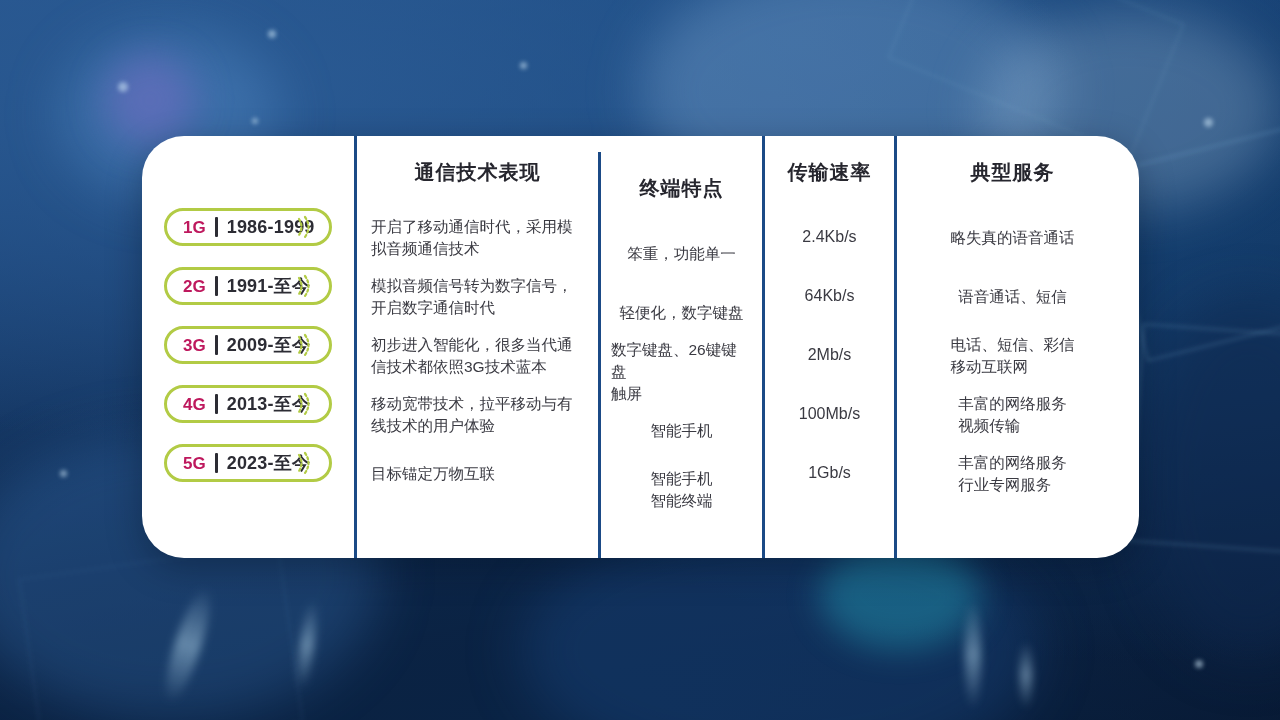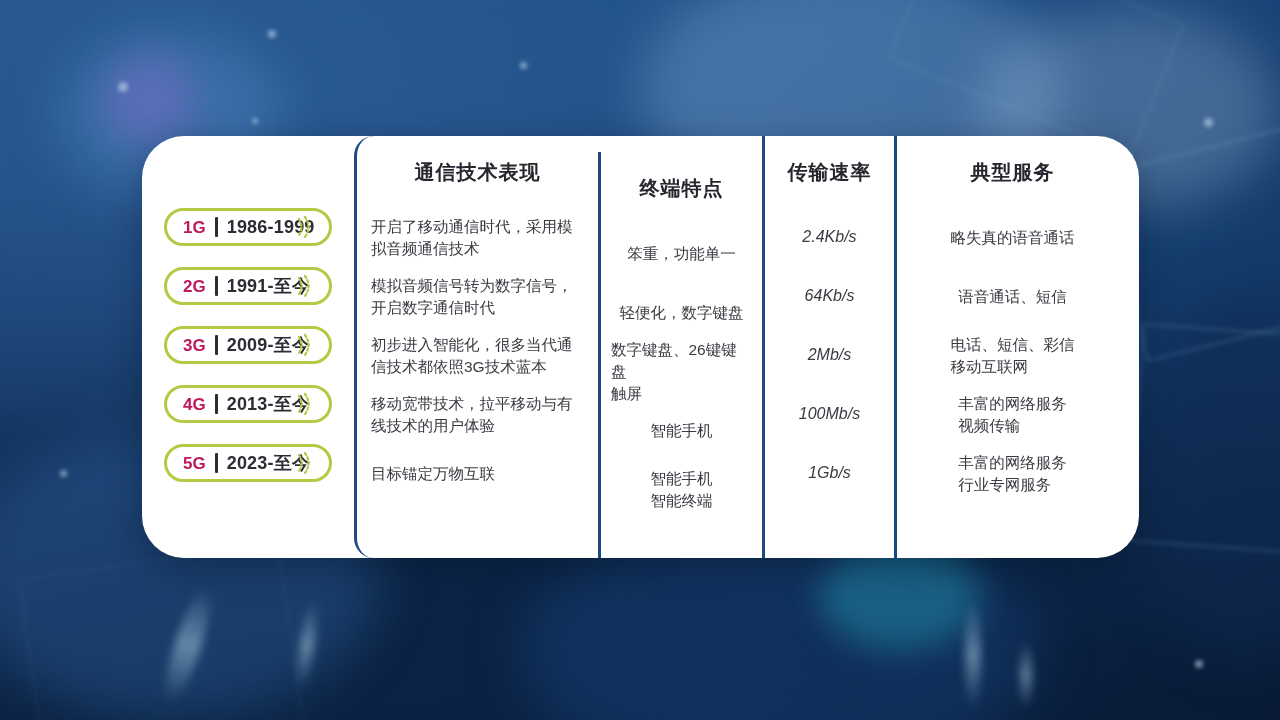--- a/index.html
+++ b/index.html
@@ -46,21 +46,21 @@
   
   .card{
     position:absolute;left:142px;top:136px;width:997px;height:422px;
     background:#ffffff;border-radius:42px;
     box-shadow:0 10px 34px rgba(2,14,32,.35);
     display:flex;overflow:hidden;
   }
   .col{position:relative;box-sizing:border-box;height:100%;}
   .col + .col{border-left:3px solid #1b4a86;}
   .c-gen{width:212px;}
-  .c-tech{width:244px;border-radius:20px;}
+  .c-tech{width:244px;}
   .c-term{width:164px;margin-top:16px;}
   .c-rate{width:132px;}
   .c-serv{width:234px;}
 
   .col-head{
     height:72px;display:flex;align-items:center;justify-content:center;
     font-size:20px;font-weight:bold;color:#26262e;letter-spacing:1px;
   }
   .col-body{display:flex;flex-direction:column;}
 
@@ -81,21 +81,21 @@
 
   
   .row{display:flex;align-items:center;color:#3a3a42;font-size:15.5px;line-height:1.42;}
   .row.center{justify-content:center;text-align:left;}
   .row.left{justify-content:flex-start;text-align:left;}
   .tech-body{padding:0 16px 0 14px;}
   .tech-body .row{height:59px;}
   .term-body,.rate-body,.serv-body{padding:0 10px;}
   .term-body .row,.serv-body .row{height:59px;}
   .rate-body .row{height:59px;font-size:16px;color:#3a3a42;}
-  .rate-body{padding:0 4px;font-style:italic;}
+  .rate-body{padding:0 4px;}
 </style>
 </head>
 <body>
 
 <div id="stage">
 
   <div class="bg">
     <div class="bg-base"></div>
     <div class="bg-glow g1"></div>
     <div class="bg-glow g2"></div>

